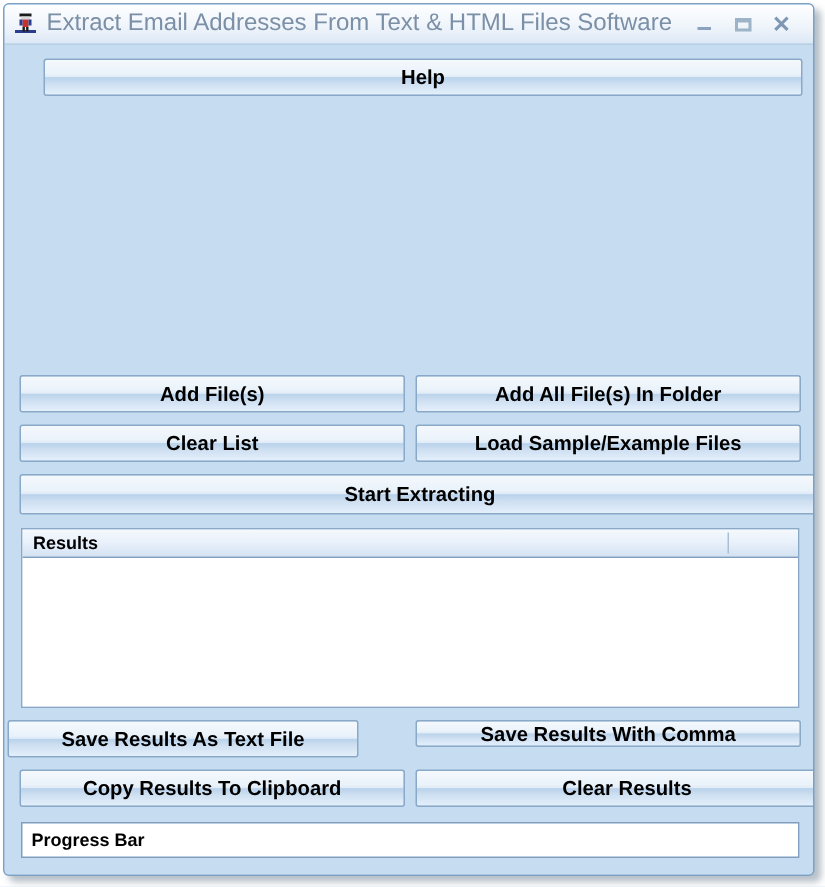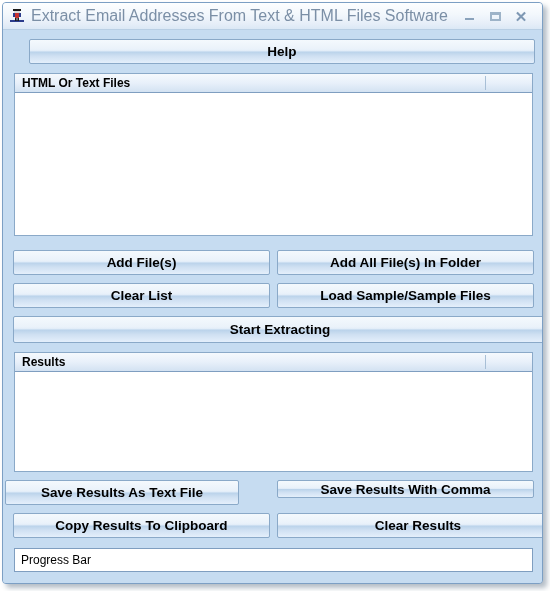--- a/index.html
+++ b/index.html
@@ -163,21 +163,21 @@
   #progressbar {
     position: absolute;
     box-sizing: border-box;
     border: 1px solid #7f9ec0;
     background: #ffffff;
     display: flex;
     align-items: center;
   }
   #progressbar .pb-label {
     font-size: 12px;
-    font-weight: normal;
+    font-weight: bold;
     color: #000;
     padding-left: 6px;
     white-space: nowrap;
   }
 </style>
 </head>
 <body>
 
 <div id="window">
 
@@ -205,32 +205,25 @@
       <div class="win-btn">
           <span class="glyph-close">✕</span>
         </div>
     </div>
   </div>
 
   <div id="body">
 
     <div class="btn" style="left:10px; top:9px; width:506px; height:25px;margin-left:16px;">Help</div>
 
-    <div class="listpanel" style="left:11px; top:43px; width:519px; height:163px;">
-      <div class="list-header">
-        <span class="col-label">HTML Or Text Files</span>
-        <span class="col-divider" style="left:470px;"></span>
-      </div>
-      <div class="list-body"></div>
-    </div>
 
     <div class="btn" style="left:10px; top:220px; width:257px; height:25px;">Add File(s)</div>
     <div class="btn" style="left:274px; top:220px; width:257px; height:25px;">Add All File(s) In Folder</div>
     <div class="btn" style="left:10px; top:253px; width:257px; height:25px;">Clear List</div>
-    <div class="btn" style="left:274px; top:253px; width:257px; height:25px;">Load Sample/Sample Files</div>
+    <div class="btn" style="left:274px; top:253px; width:257px; height:25px;">Load Sample/Example Files</div>
 
     <div class="btn" style="left:10px; top:286px; width:534px; height:27px;">Start Extracting</div>
 
     <div class="listpanel" style="left:11px; top:322px; width:519px; height:120px;">
       <div class="list-header">
         <span class="col-label">Results</span>
         <span class="col-divider" style="left:470px;"></span>
       </div>
       <div class="list-body"></div>
     </div>

